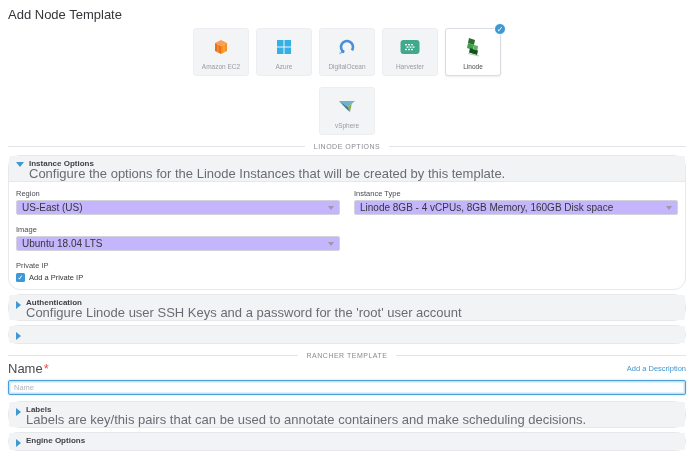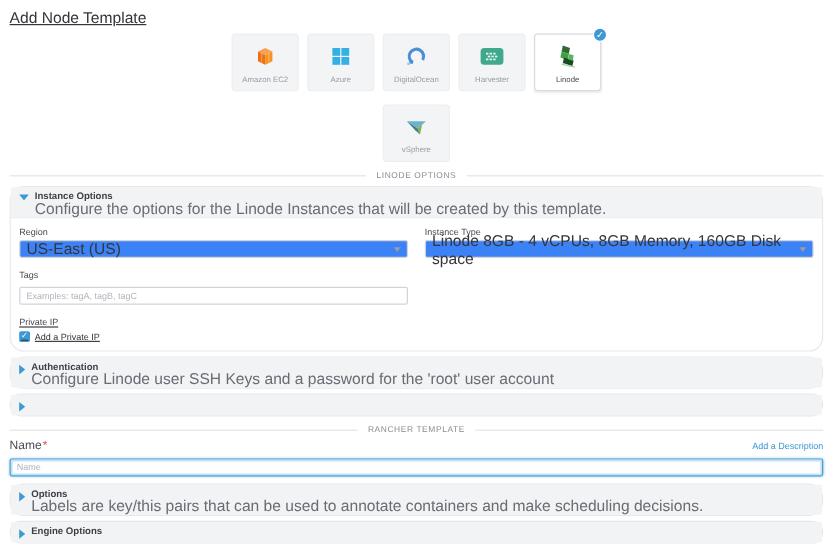--- a/index.html
+++ b/index.html
@@ -9,21 +9,21 @@
   }
   *{box-sizing:border-box;margin:0;padding:0;}
   html,body{width:694px;height:456px;overflow:hidden;}
   body{
     background:#fff;
     font-family:"Liberation Sans",sans-serif;
     color:#3f3f46;
     padding:8px;
   }
   h1.page-title{
-    font-size:13px;font-weight:500;color:#35353b;line-height:14px;margin-bottom:6px;text-decoration:underline;
+    font-size:13px;font-weight:500;color:#35353b;line-height:14px;margin-bottom:6px;
   }
   
   .cards-row{display:flex;justify-content:center;gap:7px;}
   .cards-row.second{margin-top:11px;}
   .card{
     position:relative;width:56px;height:48px;border-radius:3px;
     background:#f3f4f6;border:1px solid #eceef1;
     display:flex;flex-direction:column;align-items:center;justify-content:flex-start;
     padding-top:7px;cursor:pointer;
   }
@@ -48,40 +48,40 @@
   .section.expanded .section-header{border-bottom:1px solid #e7e8ec;border-radius:2px 2px 0 0;}
   .caret{width:0;height:0;margin:3px 5px 0 0;flex:none;}
   .caret.down{border-left:4px solid transparent;border-right:4px solid transparent;border-top:5px solid var(--primary);}
   .caret.right{border-top:4px solid transparent;border-bottom:4px solid transparent;border-left:5px solid var(--primary);}
   .section-title{font-size:8px;font-weight:bold;color:#3f3f46;line-height:9px;}
   .section-subtitle{font-size:13px;color:#6b6b74;line-height:9px;margin-top:1px;}
   
   .form-grid{display:grid;grid-template-columns:1fr 1fr;column-gap:14px;row-gap:10px;padding:7px;}
   .field-label{font-size:7.5px;color:#4a4a52;line-height:9px;margin-bottom:2px;display:block;}
   .select{
-    height:15px;border:1px solid #d2d4db;border-radius:2px;background:#3b82f6;
+    height:15px;border:1px solid #d2d4db;border-radius:2px;background:#c4b5fd;
     display:flex;align-items:center;justify-content:space-between;
-    font-size:13px;color:#35353b;padding:0 5px;cursor:pointer;
+    font-size:10px;color:#35353b;padding:0 5px;cursor:pointer;
   }
   .select .chev{width:0;height:0;border-left:3px solid transparent;border-right:3px solid transparent;border-top:4px solid #9a9aa2;}
   input.text-input{
     width:100%;height:15px;border:1px solid #d2d4db;border-radius:2px;background:#fff;
     font-size:7.5px;color:#35353b;padding:0 5px;font-family:"Liberation Sans",sans-serif;outline:none;
   }
   input.text-input::placeholder{color:#b4b4bc;}
-  .full{grid-column:1 / -1;text-decoration:underline;}
+  .full{grid-column:1 / -1;}
   .checkbox-row{display:flex;margin-top:3px;cursor:pointer;}
   .checkbox{
     width:9px;height:9px;background:var(--primary);border-radius:1.5px;color:#fff;
     font-size:7px;line-height:9px;text-align:center;margin-right:4px;flex:none;
   }
   .checkbox-label{font-size:7.5px;color:#35353b;line-height:9px;}
   
   .name-row{display:flex;justify-content:space-between;align-items:flex-end;margin-top:3px;}
-  .name-label{font-size:10px;color:#4a4a52;line-height:9px;}
+  .name-label{font-size:13px;color:#4a4a52;line-height:9px;}
   .req{color:var(--required);margin-left:1px;}
   .link{font-size:7.5px;color:var(--link);cursor:pointer;line-height:9px;text-decoration:none;}
   .name-input-wrap{margin-top:3px;}
   input.focused{
     border:1px solid #4b9fd6;background:#fdfeff;
     box-shadow:inset 0 0 0 1.5px rgba(75,159,214,.30),0 0 2px rgba(75,159,214,.45);
   }
 </style>
 </head>
 <body>
@@ -192,22 +192,25 @@
       </div>
     </div>
     <div>
       <label class="field-label">Instance Type</label>
       <div class="select">
         <span>Linode 8GB - 4 vCPUs, 8GB Memory, 160GB Disk space</span>
         <span class="chev"></span>
       </div>
     </div>
     <div>
-      <label class="field-label">Tags</label>
-      <input class="text-input" type="text" placeholder="Examples: tagA, tagB, tagC" style="">
+      <label class="field-label">Image</label>
+      <div class="select">
+        <span>Ubuntu 18.04 LTS</span>
+        <span class="chev"></span>
+      </div>
     </div>
     <div class="full">
       <label class="field-label">Private IP</label>
       <div class="checkbox-row">
         <span class="checkbox">✓</span>
         <span class="checkbox-label">Add a Private IP</span>
       </div>
     </div>
   </div>
 </div>
@@ -239,21 +242,21 @@
   <a class="link">Add a Description</a>
 </div>
 <div class="name-input-wrap">
   <input class="text-input focused" type="text" placeholder="Name" style="">
 </div>
 
 <div class="section" style="margin-top:6px;">
   <div class="section-header">
     <span class="caret right"></span>
     <div>
-      <div class="section-title">Options</div>
+      <div class="section-title">Labels</div>
       <div class="section-subtitle">Labels are key/this pairs that can be used to annotate containers and make scheduling decisions.</div>
     </div>
   </div>
 </div>
 
 <div class="section">
   <div class="section-header">
     <span class="caret right"></span>
     <div>
       <div class="section-title">Engine Options</div>

